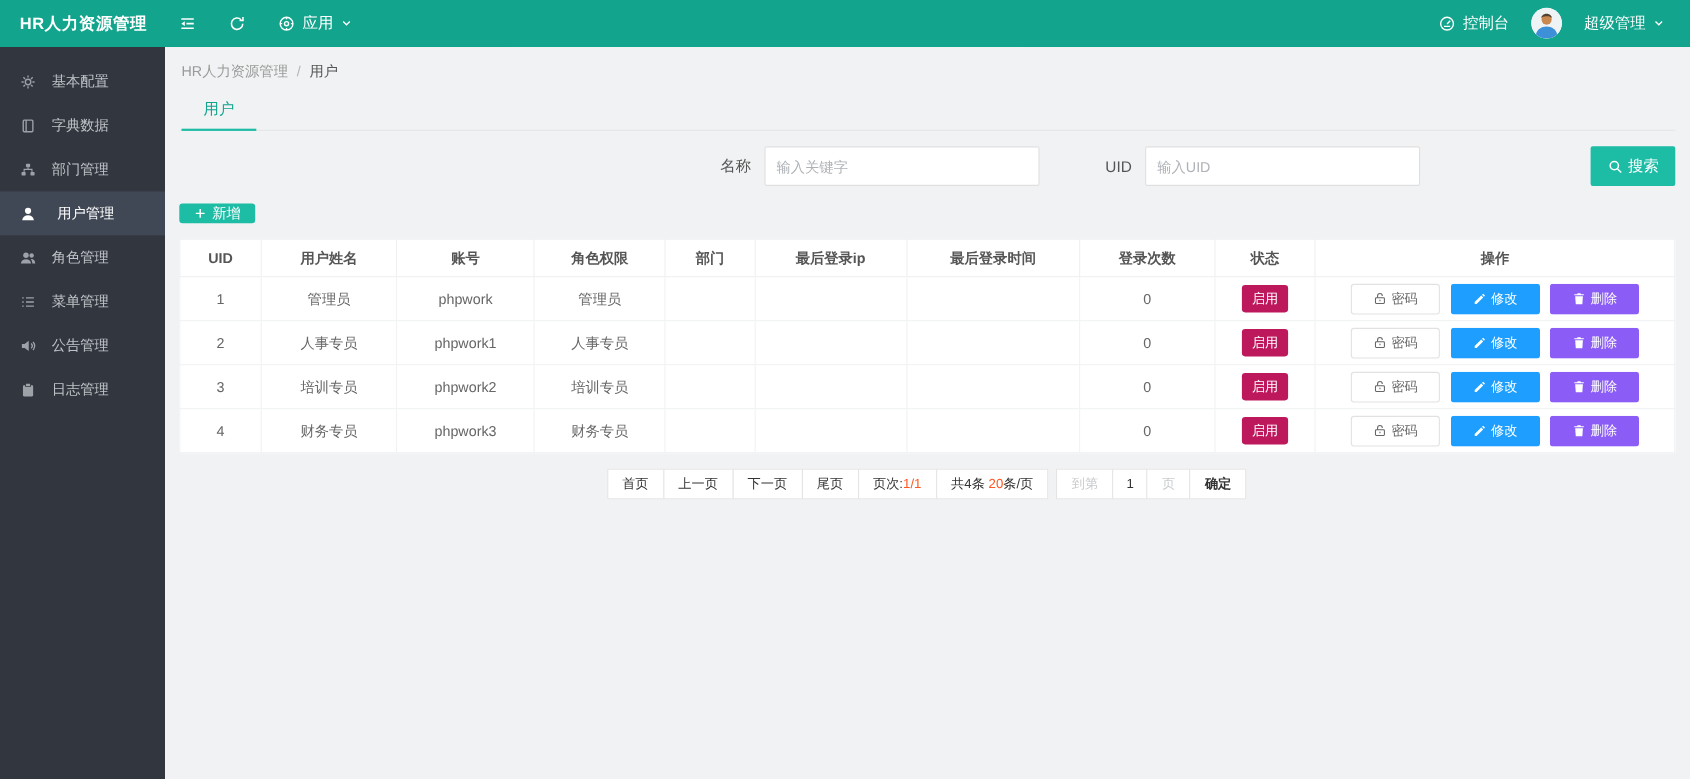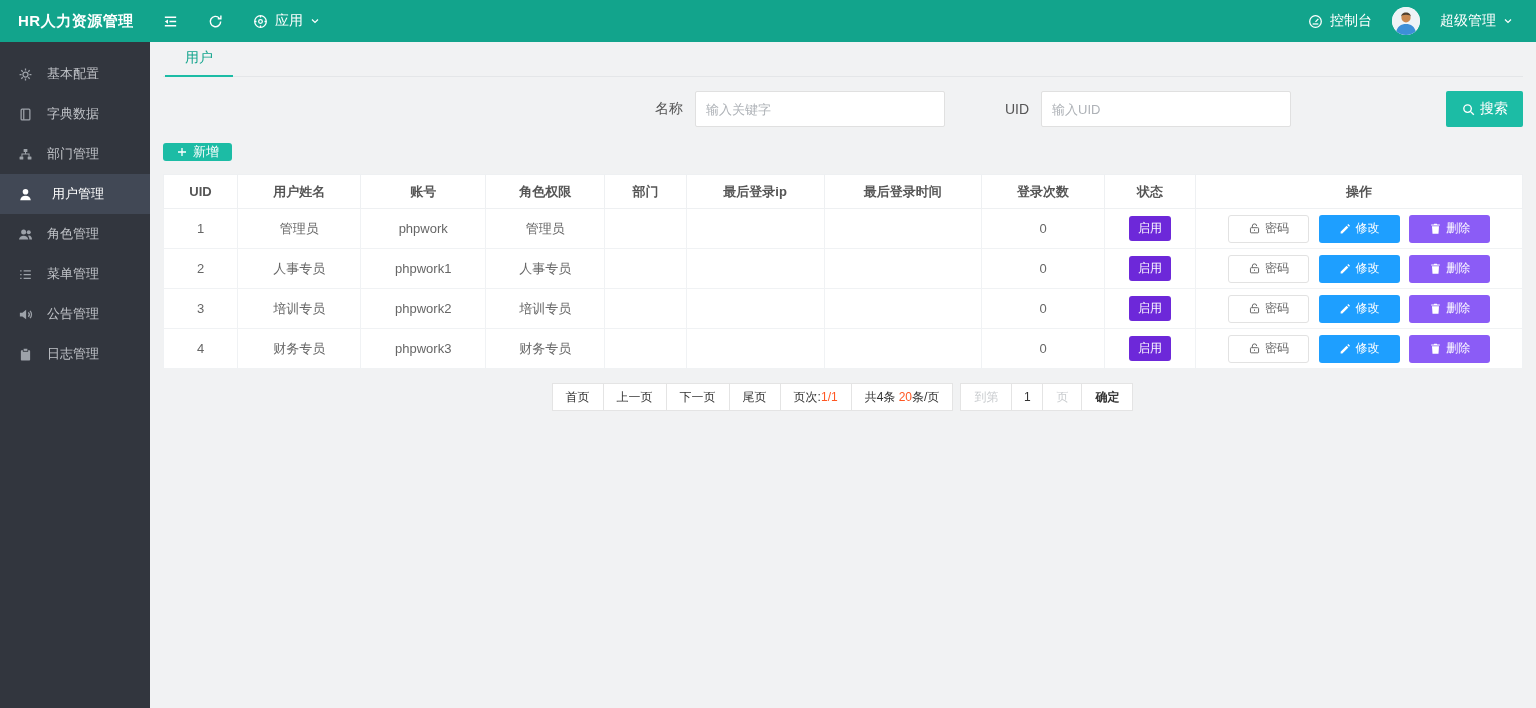--- a/index.html
+++ b/index.html
@@ -47,21 +47,21 @@
   .add-btn { margin-top:16px; height:18px; padding:0 13px; background:#1cbca5; color:#fff; border:none; border-radius:3px; font-size:13px; display:inline-flex; align-items:center; gap:5px; cursor:pointer; font-family:inherit; }
   .add-btn .bicon { width:12px; height:12px; }
   .bicon { display:inline-flex; }
   .bicon svg { width:100%; height:100%; }
 
   
   .table-wrap { margin-top:12px; background:#fff; }
   table { width:100%; border-collapse:collapse; table-layout:fixed; }
   th { height:34px; font-size:13px; font-weight:bold; color:#555; border:1px solid #eef0f2; background:#fff; text-align:center; }
   td { height:40px; font-size:13px; color:#666; border:1px solid #f0f2f4; text-align:center; background:#fff; }
-  .badge { display:inline-block; padding:4px 9px; background:#6d28d9; color:#fff; border-radius:3px; font-size:12px; }
+  .badge { display:inline-block; padding:4px 9px; background:#be185d; color:#fff; border-radius:3px; font-size:12px; }
   .btn { display:inline-flex; align-items:center; gap:4px; height:28px; padding:0 19px; border-radius:3px; font-size:12px; border:1px solid transparent; cursor:pointer; margin:0 3px; vertical-align:middle; font-family:inherit; }
   .btn .bicon { width:13px; height:13px; }
   .btn-pwd { background:#fff; border-color:#e2e2e2; color:#666; }
   .btn-edit { background:#1e9fff; color:#fff; }
   .btn-del { background:#8b5cf6; color:#fff; }
 
   
   .pagination { display:flex; justify-content:center; align-items:center; margin-top:14px; font-size:12px; color:#333; }
   .pseg { background:#fff; border:1px solid #e4e4e4; height:28px; display:flex; align-items:center; padding:0 13px; margin-left:-1px; cursor:pointer; white-space:nowrap; }
   .pseg.info { cursor:default; }
@@ -218,20 +218,23 @@
           <path d="M9 2.8h6v3.4H9z"></path>
           <path d="M6.2 5h1.6v2.4h8.4V5h1.6c.9 0 1.6.7 1.6 1.6v13.2c0 .9-.7 1.6-1.6 1.6H6.2c-.9 0-1.6-.7-1.6-1.6V6.6c0-.9.7-1.6 1.6-1.6zM8 12h8v1.8H8zm0 4h8v1.8H8z"></path>
         </svg>
       </span>
     <span class="slabel">日志管理</span>
   </div>
 </div>
 
 <div class="main">
 
+  <div class="breadcrumb">
+    <span>HR人力资源管理</span><span class="sep">/</span><span class="cur">用户</span>
+  </div>
 
   <div class="tabs">
     <div class="tab">用户</div>
   </div>
 
   <div class="search-row">
     <div class="field">
       <label>名称</label>
       <input type="text" placeholder="输入关键字" style="">
     </div>

